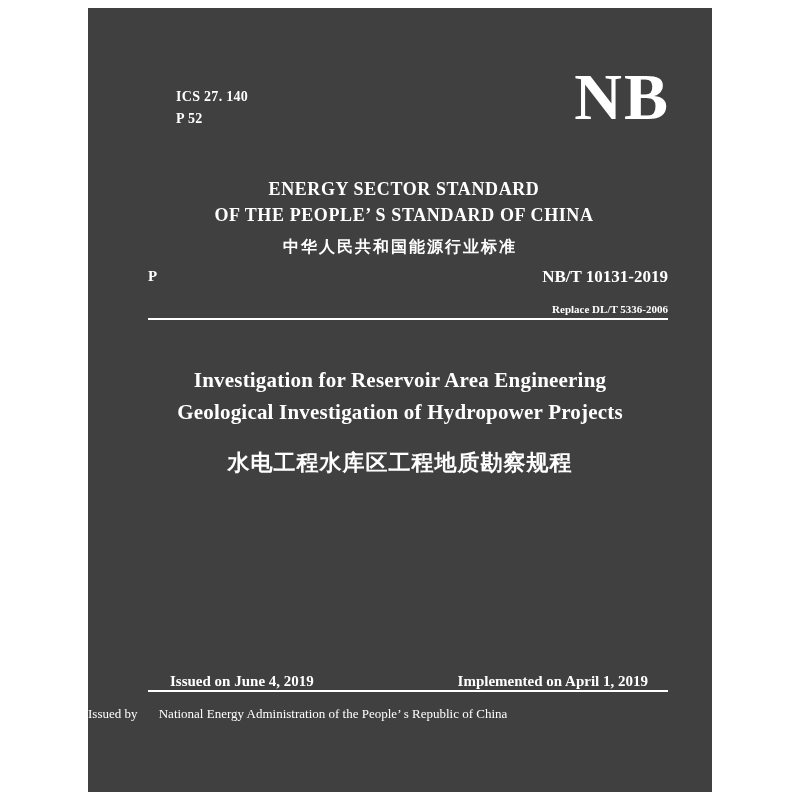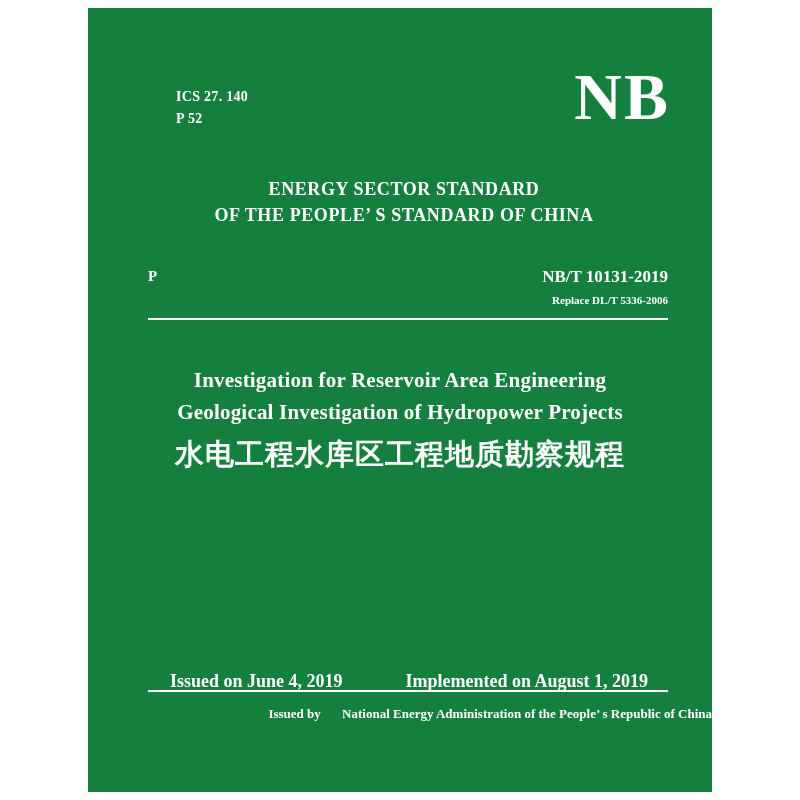--- a/index.html
+++ b/index.html
@@ -18,21 +18,21 @@
     height: 800px;
     background: #ffffff;
     overflow: hidden;
   }
   .cover {
     position: absolute;
     left: 88px;
     top: 8px;
     width: 624px;
     height: 784px;
-    background: #15803d;
+    background: #404040;
     color: #ffffff;
     box-sizing: border-box;
   }
   
   .ics-block {
     position: absolute;
     left: 88px;
     top: 78px;
     font-family: "Liberation Serif", serif;
     font-weight: bold;
@@ -104,21 +104,21 @@
     font-weight: bold;
     font-size: 17px;
     line-height: 22px;
     text-align: right;
   }
   .code-right .sub {
     font-family: "Liberation Serif", serif;
     font-weight: bold;
     font-size: 11px;
     line-height: 18px;
-    margin-top: 3px;
+    margin-top: 12px;
   }
 
   .rule {
     position: absolute;
     left: 60px;
     right: 44px;
     height: 2px;
     background: #ffffff;
   }
   .rule-top { top: 310px; }
@@ -135,49 +135,49 @@
   .main-title .line {
     font-family: "Liberation Serif", serif;
     font-weight: bold;
     font-size: 21px;
     line-height: 32px;
     letter-spacing: 0.2px;
   }
   .main-title .cn {
     font-family: "DejaVu Sans", sans-serif;
     font-weight: bold;
-    font-size: 29px;
+    font-size: 22px;
     line-height: 36px;
     letter-spacing: 1px;
-    margin-top: 8px;
+    margin-top: 17px;
   }
 
   
   .dates {
     position: absolute;
     left: 82px;
     right: 64px;
     top: 664px;
     display: flex;
     justify-content: space-between;
     font-family: "Liberation Serif", serif;
     font-weight: bold;
-    font-size: 18px;
+    font-size: 15px;
     line-height: 18px;
   }
 
   
   .issued-by {
     position: absolute;
     left: 0;
     right: 0;
     top: 696px;
-    text-align: right;
-    font-family: "Liberation Serif", serif;
-    font-weight: bold;
+    text-align: left;
+    font-family: "Liberation Serif", serif;
+    font-weight: normal;
     font-size: 13px;
     line-height: 20px;
   }
   .issued-by .label { margin-right: 18px; }
 </style>
 </head>
 <body>
 
 <div class="page">
   <div class="cover">
@@ -185,41 +185,42 @@
     <div class="ics-block">
       <div class="ics-line">ICS 27. 140</div>
       <div class="ics-line">P 52</div>
     </div>
 
     <div class="nb-logo">NB</div>
 
     <div class="std-title">
       <div class="en">ENERGY SECTOR STANDARD</div>
       <div class="en">OF THE PEOPLE’ S STANDARD OF CHINA</div>
+      <div class="cn">中华人民共和国能源行业标准</div>
     </div>
 
     <div class="code-row">
       <div class="code-left">P</div>
       <div class="code-right">
         <div class="main">NB/T 10131-2019</div>
         <div class="sub">Replace DL/T 5336-2006</div>
       </div>
     </div>
 
     <div class="rule rule-top"></div>
 
     <div class="main-title">
       <div class="line">Investigation for Reservoir Area Engineering</div>
       <div class="line">Geological Investigation of Hydropower Projects</div>
       <div class="cn">水电工程水库区工程地质勘察规程</div>
     </div>
 
     <div class="dates">
       <div>Issued on June 4, 2019</div>
-      <div>Implemented on August 1, 2019</div>
+      <div>Implemented on April 1, 2019</div>
     </div>
 
     <div class="rule rule-bottom"></div>
 
     <div class="issued-by">
       <span class="label">Issued by</span>
       <span>National Energy Administration of the People’ s Republic of China</span>
     </div>
 
   </div>

